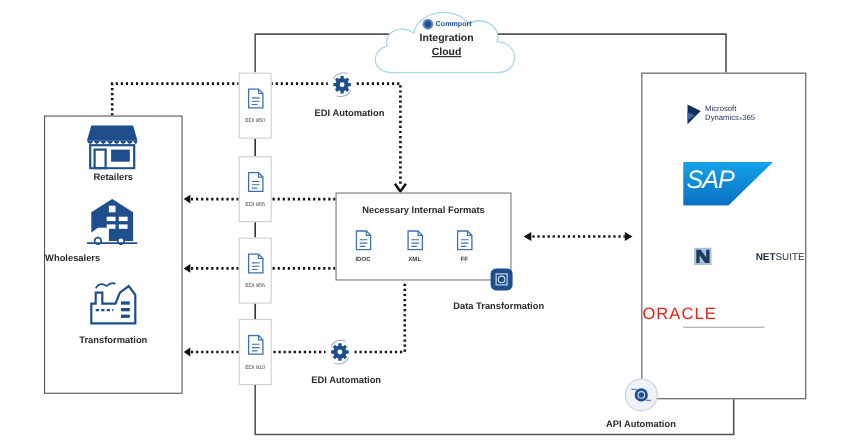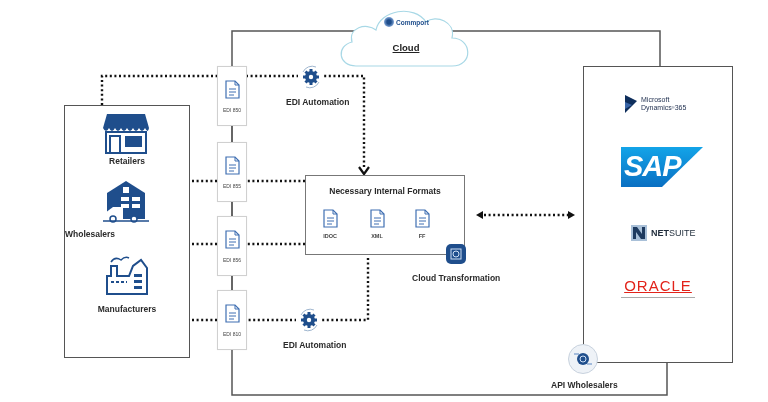--- a/index.html
+++ b/index.html
@@ -48,24 +48,25 @@
 </svg>
 
 <div class="abs" style="left:334px;top:0;width:144px;height:72px;">
   <svg width="144" height="72" style="position:absolute;left:0;top:0">
     <path d="M22,66 C4,66 2,46 18,42 C14,28 32,22 42,30 C46,10 80,4 92,22 C102,14 122,22 118,38 C138,38 140,66 118,66 Z" fill="#fff" stroke="#a8d8e6" stroke-width="1.2"></path>
   </svg>
   <div class="abs" style="left:50px;top:17px;display:flex;align-items:center;gap:2px;">
     <span style="display:inline-block;width:10px;height:10px;border-radius:50%;background:radial-gradient(circle,#1f4e8c 30%,#7fa3d4 70%);"></span>
     <span style="font-size:6.5px;font-weight:bold;color:#1f4e8c;">Commport</span>
   </div>
+  <div class="abs" style="left:0;right:0;top:29px;text-align:center;font-size:9.5px;font-weight:bold;color:#222;">Integration</div>
   <div class="abs" style="left:0;right:0;top:42px;text-align:center;font-size:9.5px;font-weight:bold;color:#222;text-decoration:underline;">Cloud</div>
 </div>
 
-<div class="box" style="left:40px;top:105px;width:126px;height:253px;margin-left:24px;">
+<div class="box" style="left:40px;top:105px;width:126px;height:253px;">
   <svg width="46" height="42" style="position:absolute;left:38px;top:6px;">
     <path d="M4,2 H42 L46,16 H0 Z" fill="#1f4e8c"></path>
     <path d="M0,16 Q3,22 6,16 Q9,22 12,16 Q15,22 18,16 Q21,22 24,16 Q27,22 30,16 Q33,22 36,16 Q39,22 42,16 Q45,22 46,16" fill="#1f4e8c"></path>
     <rect x="3" y="20" width="40" height="21" fill="none" stroke="#1f4e8c" stroke-width="2"></rect>
     <rect x="7" y="24" width="10" height="17" fill="none" stroke="#1f4e8c" stroke-width="2"></rect>
     <rect x="22" y="24" width="17" height="11" fill="#1f4e8c"></rect>
   </svg>
   <div class="lbl" style="left:0;right:0;text-align:center;top:50px;">Retailers</div>
   <svg width="46" height="44" style="position:absolute;left:38px;top:73px;">
     <path d="M4,14 L23,2 L42,14 V40 H4 Z" fill="#1f4e8c"></path>
@@ -81,21 +82,21 @@
   </svg>
   <div class="lbl" style="left:0;right:0;text-align:left;top:123px;">Wholesalers</div>
   <svg width="46" height="42" style="position:absolute;left:38px;top:148px;">
     <path d="M8,8 Q12,2 18,6 Q22,2 26,4" fill="none" stroke="#1f4e8c" stroke-width="1.5"></path>
     <path d="M4,40 V22 H8 V12 H14 V22 H26 L30,12 L38,6 L44,14 V40 Z" fill="none" stroke="#1f4e8c" stroke-width="2"></path>
     <line x1="8" y1="28" x2="24" y2="28" stroke="#1f4e8c" stroke-width="2" stroke-dasharray="3 2"></line>
     <rect x="31" y="20" width="8" height="3" fill="#1f4e8c"></rect>
       <rect x="31" y="26" width="8" height="3" fill="#1f4e8c"></rect>
       <rect x="31" y="32" width="8" height="3" fill="#1f4e8c"></rect>
   </svg>
-  <div class="lbl" style="left:0;right:0;text-align:center;top:198px;">Manufacturers</div>
+  <div class="lbl" style="left:0;right:0;text-align:center;top:198px;">Transformation</div>
 </div>
 
 <div class="edi" style="left:217px;top:66px;">
   <svg width="15" height="19">
       <path d="M1,1 H10 L14,5 V18 H1 Z" fill="#fff" stroke="#3f6fb2" stroke-width="1.2"></path>
       <path d="M10,1 V5 H14" fill="none" stroke="#3f6fb2" stroke-width="1"></path>
       <line x1="4" y1="9" x2="11" y2="9" stroke="#3f6fb2"></line>
       <line x1="4" y1="12" x2="11" y2="12" stroke="#3f6fb2"></line>
       <line x1="4" y1="15" x2="9" y2="15" stroke="#3f6fb2"></line>
     </svg>
@@ -190,48 +191,48 @@
       <line x1="4" y1="15" x2="9" y2="15" stroke="#3f6fb2"></line>
     </svg>
   <div class="fmt" style="left:101px;top:57px;">FF</div>
 </div>
 <div class="abs" style="left:446px;top:244px;width:20px;height:20px;border-radius:5px;background:#1f4e8c;">
   <svg width="20" height="20">
       <rect x="5" y="5" width="10" height="10" fill="none" stroke="#cfe0f5" stroke-width="1"></rect>
       <circle cx="10" cy="10" r="3" fill="none" stroke="#cfe0f5"></circle>
     </svg>
 </div>
-<div class="lbl" style="left:412px;top:273px;">Cloud Transformation</div>
+<div class="lbl" style="left:412px;top:273px;">Data Transformation</div>
 
 <div class="box" style="left:583px;top:66px;width:150px;height:297px;">
   <div class="abs" style="left:40px;top:27px;display:flex;align-items:center;gap:3px;">
     <svg width="14" height="20">
         <path d="M1,1 L13,7 L1,19 Z" fill="#0e2e5c"></path>
         <path d="M1,8 L8,11 L1,15 Z" fill="#3a66a8"></path>
       </svg>
     <div style="font-size:7px;color:#1e2e4e;line-height:8px;">
       <div>Microsoft</div>
       <div><span>Dynamics</span><span style="font-size:4px;vertical-align:top;">®</span><span>365</span></div>
     </div>
   </div>
   <div class="abs" style="left:37px;top:80px;width:82px;height:40px;background:linear-gradient(180deg,#13a4e8,#0a6fc2);clip-path:polygon(0 0,100% 0,50% 100%,0 100%);">
-    <span style="position:absolute;left:3px;top:3px;font-size:29px;font-weight:bold;color:#fff;font-style:italic;letter-spacing:-1px;">SAP</span>
+    <span style="position:absolute;left:3px;top:3px;font-size:23px;font-weight:normal;color:#fff;font-style:italic;letter-spacing:-1px;">SAP</span>
   </div>
   <div class="abs" style="left:47px;top:158px;display:flex;align-items:center;gap:4px;">
     <svg width="16" height="16">
         <rect x="0" y="0" width="16" height="16" fill="#a9c0d8"></rect>
         <path d="M2,2 H6 L11,9 V2 H14 V14 H10 L5,7 V14 H2 Z" fill="#1e3a5f"></path>
       </svg>
-    <span style="font-size:9px;color:#1e2b3a;"><b>NET</b><span>SUITE</span></span>
-  </div>
-  <div class="abs" style="left:0;right:0;top:210px;text-align:center;font-size:15px;color:#e2231a;letter-spacing:1px;text-decoration:underline;">ORACLE</div>
+    <span style="font-size:9px;color:#1e2b3a;margin-left:36px;"><b>NET</b><span>SUITE</span></span>
+  </div>
+  <div class="abs" style="left:0;right:0;top:210px;text-align:left;font-size:15px;color:#e2231a;letter-spacing:1px;">ORACLE</div>
   <div class="abs" style="left:37px;right:37px;top:230px;height:1px;background:#aaa;"></div>
 </div>
 
 <div class="circle-icon" style="left:568px;top:344px;width:30px;height:30px;">
   <svg width="28" height="28">
       <circle cx="14" cy="14" r="6" fill="#1f4e8c"></circle>
       <circle cx="14" cy="14" r="3" fill="none" stroke="#cfe0f5"></circle>
       <path d="M5,9 L10,9" stroke="#5b86c2"></path>
       <path d="M18,19 L23,19" stroke="#5b86c2"></path>
     </svg>
 </div>
-<div class="lbl" style="left:551px;top:380px;">API Wholesalers</div>
+<div class="lbl" style="left:551px;top:380px;">API Automation</div>
 
 </body></html>

